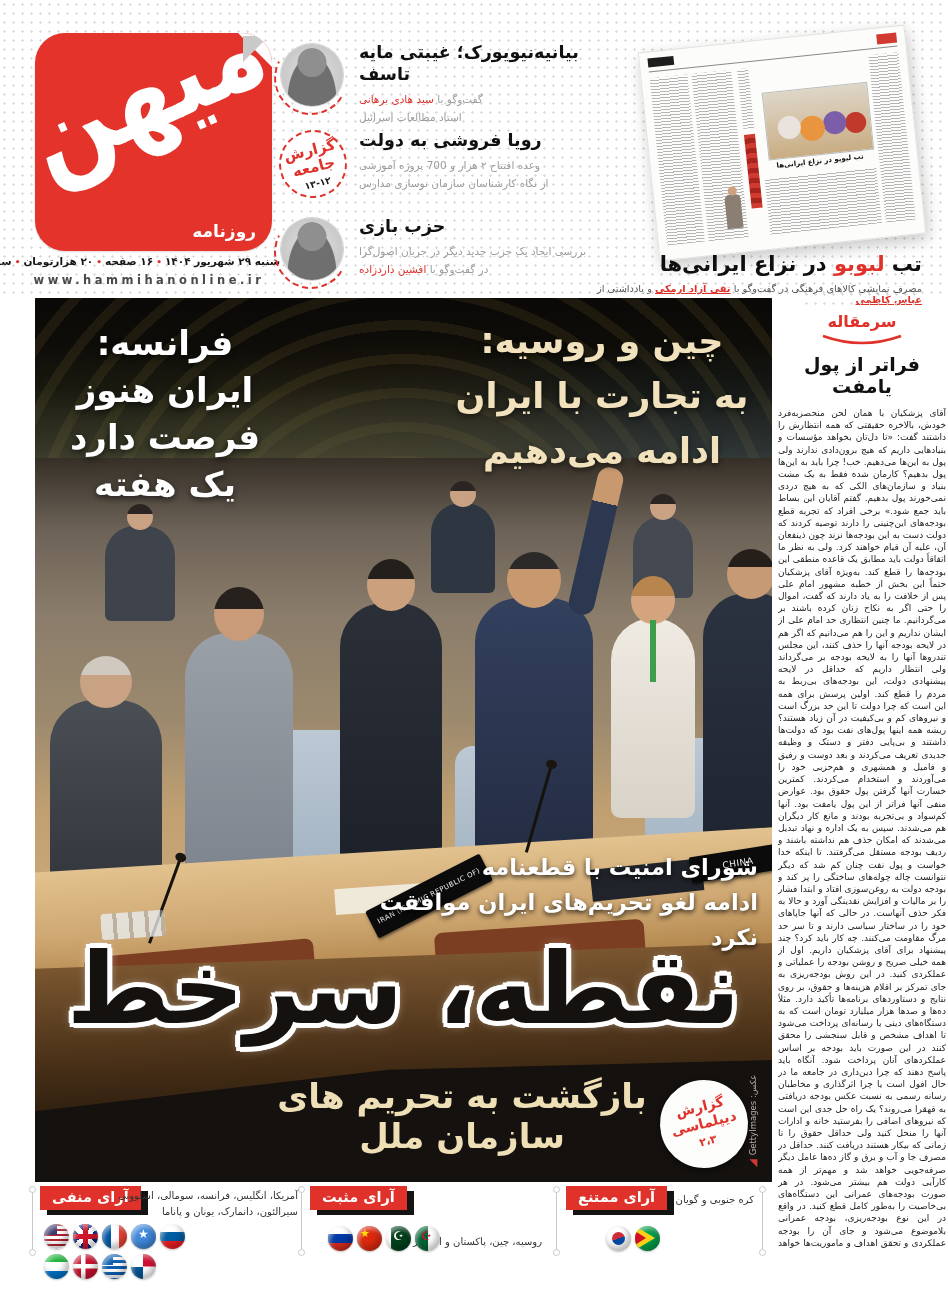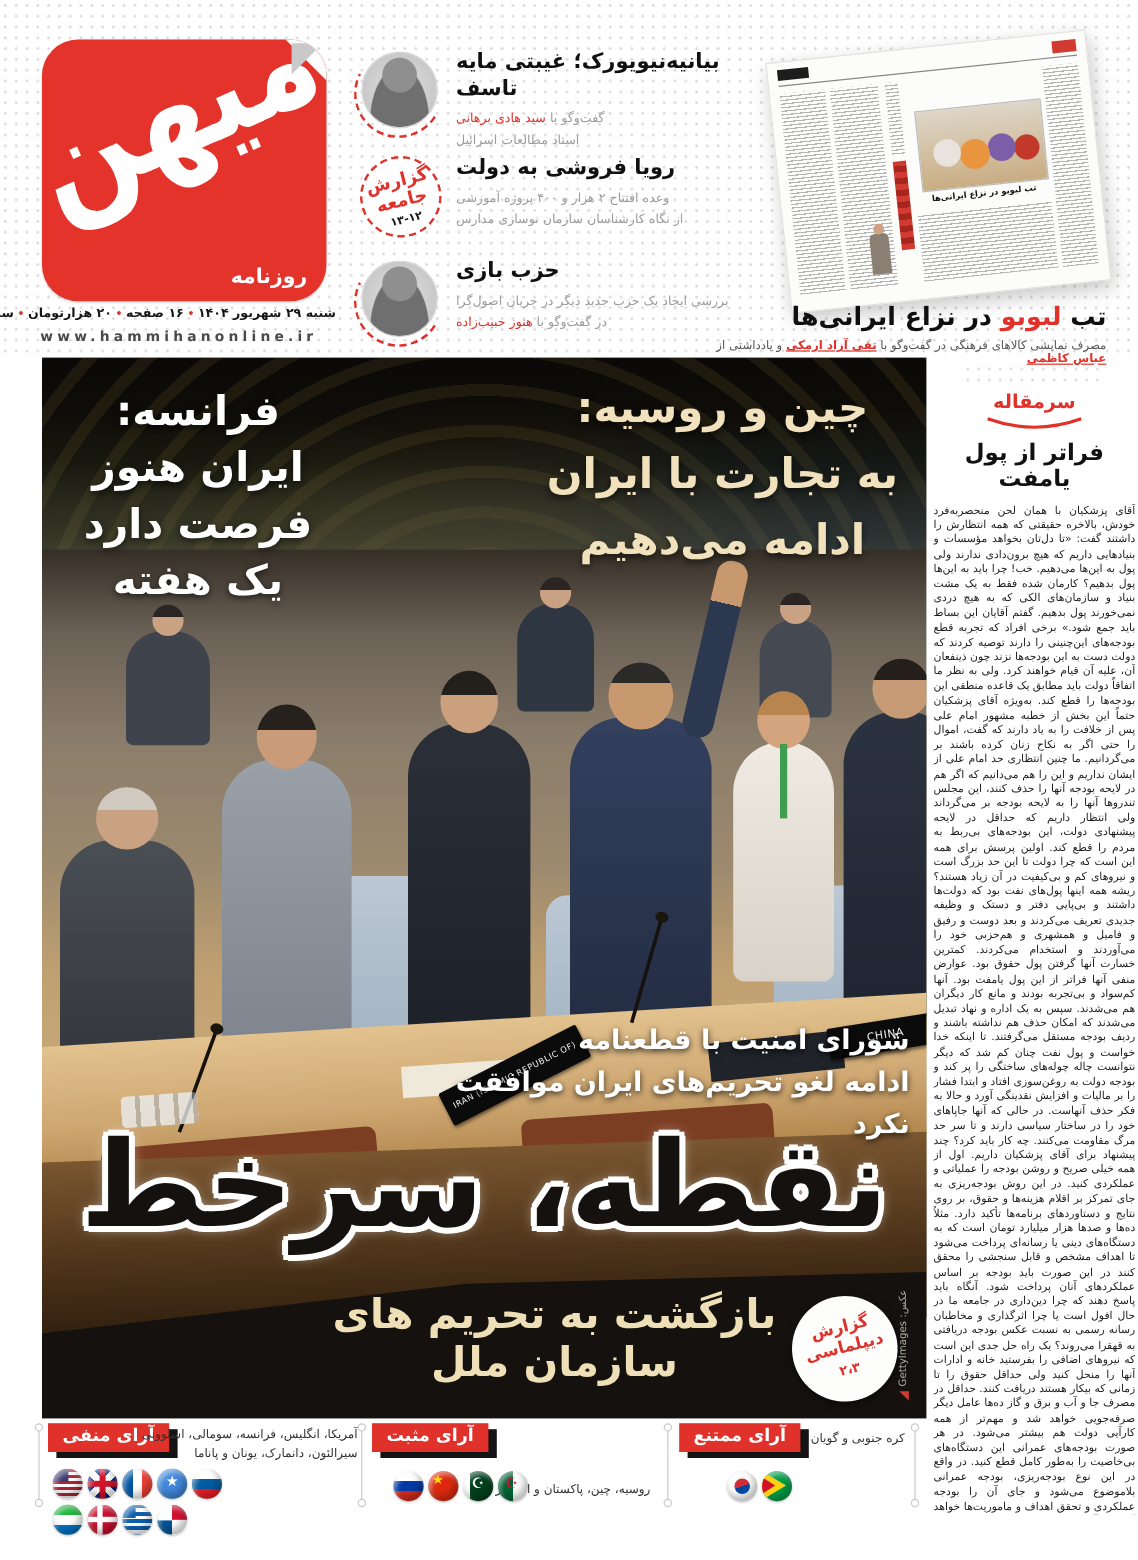--- a/index.html
+++ b/index.html
@@ -19,21 +19,21 @@
         border-top:38px solid #fdfdfd;border-left:38px solid transparent;}
   #logo .fold2{position:absolute;top:3px;right:3px;width:0;height:0;
         border-bottom:26px solid #c9c9c9;border-right:26px solid transparent;transform:rotate(90deg);}
   #dateline{left:18px;top:255px;width:262px;text-align:center;font-size:10.5px;font-weight:bold;color:#161616;direction:rtl;}
   #dateline .dpart{white-space:nowrap;}
   #dateline .dpart + .dpart::before{content:"•";color:#e0312a;padding:0 3px;font-size:9px;}
   #website{left:18px;top:273px;width:262px;text-align:center;direction:ltr;
         font-size:11.5px;letter-spacing:3.5px;color:#4a4a4a;font-weight:bold;}
 
   
-  .teaser{position:absolute;left:300px;width:338px;height:84px;}
+  .teaser{position:absolute;left:279px;width:338px;height:84px;}
   .portrait{position:absolute;left:2px;top:4px;width:62px;height:62px;border-radius:50%;
         background:radial-gradient(circle at 50% 30%,#8f8f8f 0 14px,transparent 15px),
                    radial-gradient(ellipse at 50% 92%,#6f6f6f 0 24px,transparent 25px),
                    radial-gradient(circle,#e3e3e3,#bdbdbd);
         box-shadow:0 0 0 1px #d5d5d5;}
   .portrait::after{content:"";position:absolute;left:-7px;top:-3px;width:70px;height:70px;border-radius:50%;
         border:2px dashed #e0312a;border-top-color:transparent;border-right-color:transparent;
         transform:rotate(-18deg);}
   .teaser .txt{position:absolute;left:80px;top:2px;width:255px;direction:rtl;text-align:left;}
   .teaser h3{margin:0 0 5px 0;font-size:17.5px;color:#101010;line-height:1.25;}
@@ -140,21 +140,21 @@
         font-weight:bold;font-size:34px;}
   #dipbadge{right:24px;bottom:14px;width:88px;height:88px;border-radius:50%;background:#fdfdfb;
         transform:rotate(-14deg);text-align:center;color:#e0312a;font-weight:bold;font-size:14px;
         line-height:1.2;padding-top:18px;box-sizing:border-box;box-shadow:0 2px 6px rgba(0,0,0,.5);}
   #dipbadge .pg{display:block;font-size:11px;margin-top:3px;}
   #credit{right:-22px;bottom:62px;transform:rotate(-90deg);color:#b3aea6;font-size:8.5px;direction:rtl;}
   #credit::after{content:"";position:absolute;left:-12px;top:1px;width:0;height:0;
         border-bottom:8px solid #d03a30;border-left:8px solid transparent;}
 
   
-  #editorial{left:778px;top:303px;width:168px;}
+  #editorial{left:778px;top:290px;width:168px;}
   #kicker-dots{height:20px;margin:0 24px 2px 24px;}
   #kicker{text-align:center;color:#e0312a;font-weight:bold;font-size:16px;direction:rtl;}
   #kicker-chevron{display:block;margin:2px auto 6px auto;}
   #ed-title{text-align:center;direction:rtl;font-size:19px;font-weight:bold;color:#111;margin:4px 0 10px 0;}
   #ed-body{direction:rtl;text-align:justify;font-size:9px;line-height:12.2px;color:#1c1c1c;
         height:842px;overflow:hidden;}
 
   
   .vsep{position:absolute;top:1192px;height:58px;width:1px;background:#c9c9c9;}
   .vsep::before,.vsep::after{content:"";position:absolute;left:-3px;width:5px;height:5px;border-radius:50%;
@@ -230,31 +230,31 @@
   </div>
 
   <div class="teaser" style="top:128px;">
     <div id="teaser2-badge">
       <span>گزارش</span><br>
       <span>جامعه</span>
       <span class="pg">۱۳-۱۲</span>
     </div>
     <div class="txt">
       <h3>رویا فروشی به دولت</h3>
-      <div class="sub"><span>وعده افتتاح ۲ هزار و ۴۰۰ پروژه آموزشی</span><br>
+      <div class="sub"><span>وعده افتتاح ۲ هزار و 700 پروژه آموزشی</span><br>
       <span>از نگاه کارشناسان سازمان نوسازی مدارس</span></div>
     </div>
   </div>
 
   <div class="teaser" style="top:214px;">
     <div class="portrait"></div>
     <div class="txt">
       <h3>حزب بازی</h3>
       <div class="sub"><span>بررسی ایجاد یک حزب جدید دیگر در جریان اصول‌گرا</span><br>
-      <span>در گفت‌وگو با </span><span class="red">هنوز حبیب‌زاده</span></div>
+      <span>در گفت‌وگو با </span><span class="red">افشین دارد‌زاده</span></div>
     </div>
   </div>
 
   <div id="thumb" class="abs">
     <div class="bar">
       <span class="blk"></span>
       <span class="redlogo"></span>
     </div>
     <div class="tstripe" style="left:8px;top:26px;width:38px;height:168px;"></div>
     <div class="tstripe" style="left:50px;top:26px;width:40px;height:168px;"></div>

